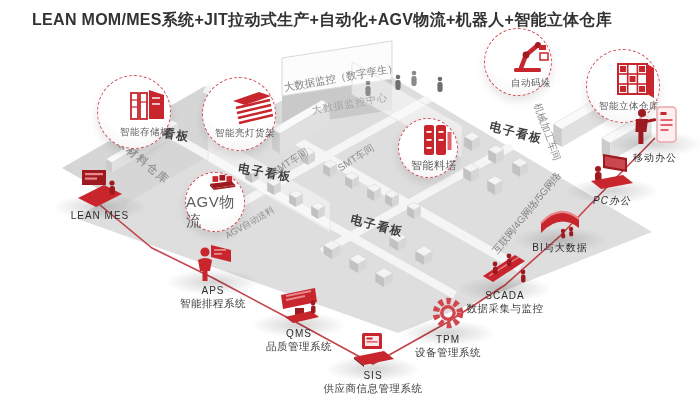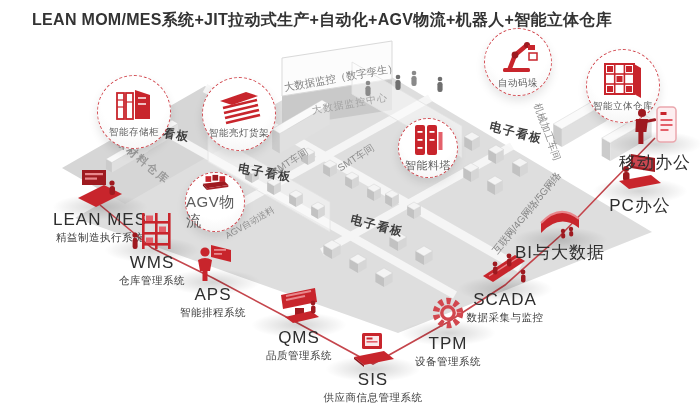--- a/index.html
+++ b/index.html
@@ -8,29 +8,29 @@
   #scene{position:absolute;left:0;top:0;}
   #title{position:absolute;left:14px;top:10px;font-size:16px;font-weight:600;color:#333;letter-spacing:.3px;margin-left:18px;}
   
   .fl{position:absolute;white-space:nowrap;color:#8e8e8e;font-size:10px;transform-origin:center;}
   .kanban{font-weight:700;color:#3d3d3d;font-size:12px;letter-spacing:1.5px;}
   .whs{font-weight:700;color:#9b9b9b;font-size:11px;letter-spacing:2px;}
   
   .callout{position:absolute;border:1.6px dashed #d2474e;border-radius:50%;
            background:radial-gradient(circle at 50% 32%,#ffffff 55%,#f1f1f1 100%);
            box-shadow:0 5px 10px rgba(0,0,0,.10);
-           display:flex;flex-direction:column;align-items:center;justify-content:center;}
+           display:flex;flex-direction:column;align-items:flex-end;justify-content:center;}
   .callout .clabel{font-size:9.5px;color:#5d5d5d;margin-top:1px;letter-spacing:.5px;}
   
   .node{position:absolute;width:120px;display:flex;flex-direction:column;align-items:center;}
   .node .shadow{position:absolute;top:26px;left:50%;transform:translateX(-50%);
                 width:96px;height:26px;border-radius:50%;
                 background:radial-gradient(ellipse at center,rgba(0,0,0,.17),rgba(0,0,0,0) 70%);}
   .node svg{position:relative;z-index:2;}
-  .ntitle{position:relative;z-index:2;font-size:17px;color:#2e2e2e;letter-spacing:1px;margin-top:2px;}
+  .ntitle{position:relative;z-index:2;font-size:10px;color:#2e2e2e;letter-spacing:1px;margin-top:2px;}
   .nsub{position:relative;z-index:2;font-size:10.5px;color:#3e3e3e;letter-spacing:.5px;margin-top:1px;}
   .r{fill:#c8252c}.dr{fill:#9e1a20}.lr{fill:#e4606a}.pr{fill:#e8878c}
 </style>
 </head>
 <body>
 
 <div id="stage">
 
   <svg id="scene" width="700" height="410">
       <g>
@@ -248,41 +248,22 @@
     <div class="shadow"></div>
     <svg width="48" height="40" viewBox="0 0 48 40">
       <polygon points="2,30 28,17 46,26 20,39" class="r"></polygon>
       <rect x="6" y="2" width="24" height="15" class="dr"></rect>
       <rect x="9" y="5" width="18" height="2.2" class="pr"></rect>
         <rect x="9" y="9.5" width="12" height="2.2" class="pr"></rect>
       <circle cx="36" cy="15" r="2.6" class="dr"></circle>
         <rect x="33.5" y="18" width="5.5" height="9" rx="2.5" class="dr"></rect>
     </svg>
     <div class="ntitle">LEAN MES</div>
-    <div class="nsub">精益制造执行系统</div>
-  </div>
-
-  <div class="node" style="left:92px;top:211px;">
-    <div class="shadow"></div>
-    <svg width="44" height="40" viewBox="0 0 44 40">
-      <rect x="12" y="2" width="2.6" height="36" class="r"></rect>
-        <rect x="38" y="2" width="2.6" height="36" class="r"></rect>
-      <rect x="25" y="2" width="2.6" height="36" class="r"></rect>
-      <rect x="12" y="10" width="28" height="2.6" class="r"></rect>
-        <rect x="12" y="21" width="28" height="2.6" class="r"></rect>
-      <rect x="12" y="32" width="28" height="2.6" class="r"></rect>
-      <rect x="16" y="4.5" width="7" height="5.5" class="lr"></rect>
-        <rect x="29" y="15.5" width="7" height="5.5" class="lr"></rect>
-      <rect x="16" y="26.5" width="7" height="5.5" class="lr"></rect>
-      <circle cx="5" cy="24" r="2.6" class="dr"></circle>
-        <rect x="2.6" y="27" width="5" height="11" rx="2.2" class="dr"></rect>
-    </svg>
-    <div class="ntitle">WMS</div>
-    <div class="nsub">仓库管理系统</div>
-  </div>
+  </div>
+
 
   <div class="node" style="left:153px;top:243px;">
     <div class="shadow"></div>
     <svg width="40" height="40" viewBox="0 0 40 40">
       <polygon points="18,2 38,7 38,19 18,14" class="r"></polygon>
       <rect x="21" y="6" width="12" height="1.8" class="pr"></rect>
         <rect x="21" y="10" width="8" height="1.8" class="pr"></rect>
       <circle cx="12" cy="9" r="4.6" class="r"></circle>
       <path d="M5,17 Q12,13 19,17 L17,28 L14.5,28 L14.5,38 L9.5,38 L9.5,28 L7,28 Z" class="r"></path>
     </svg>
@@ -351,21 +332,21 @@
       <path d="M4,22 Q23,2 42,18 L42,27 Q23,12 4,32 Z" class="r"></path>
       <path d="M4,22 Q23,2 42,18" fill="none" stroke="#e8878c" stroke-width="2"></path>
       <circle cx="26" cy="30" r="2.2" class="dr"></circle>
         <rect x="24.2" y="32" width="4" height="5.5" rx="1.8" class="dr"></rect>
       <circle cx="34" cy="28" r="2.2" class="dr"></circle>
         <rect x="32.2" y="30" width="4" height="5.5" rx="1.8" class="dr"></rect>
     </svg>
     <div class="ntitle">BI与大数据</div>
   </div>
 
-  <div class="node" style="left:580px;top:152px;">
+  <div class="node" style="left:552px;top:152px;font-style:italic;">
     <div class="shadow"></div>
     <svg width="46" height="40" viewBox="0 0 46 40">
       <polygon points="14,2 38,6 38,20 14,16" class="dr"></polygon>
       <polygon points="16,4.5 36,8 36,17.5 16,14" class="lr" opacity=".65"></polygon>
       <circle cx="9" cy="17" r="3" class="dr"></circle>
         <rect x="6" y="20" width="6.5" height="9" rx="2.5" class="dr"></rect>
       <polygon points="2,29 34,23 44,31 12,37" class="r"></polygon>
     </svg>
     <div class="ntitle">PC办公</div>
   </div>

